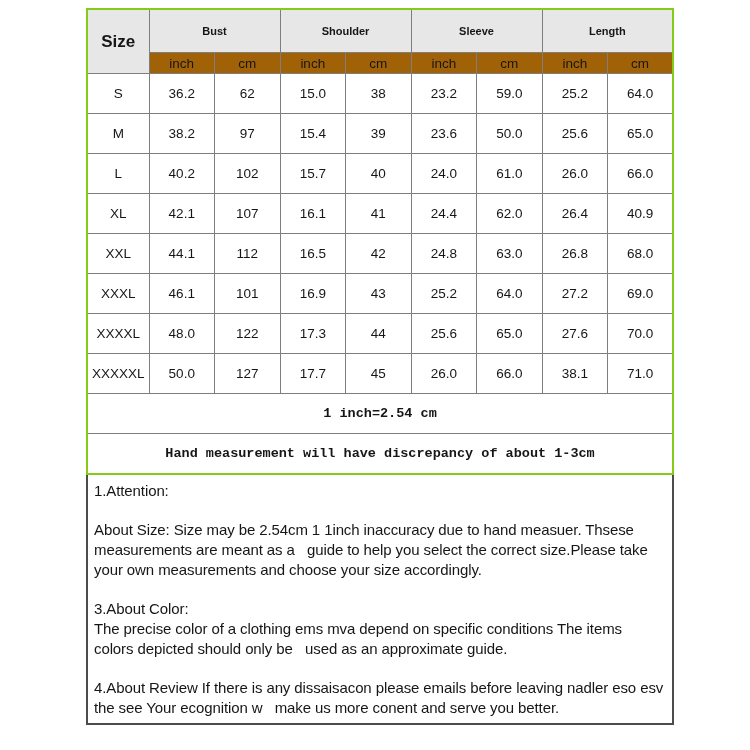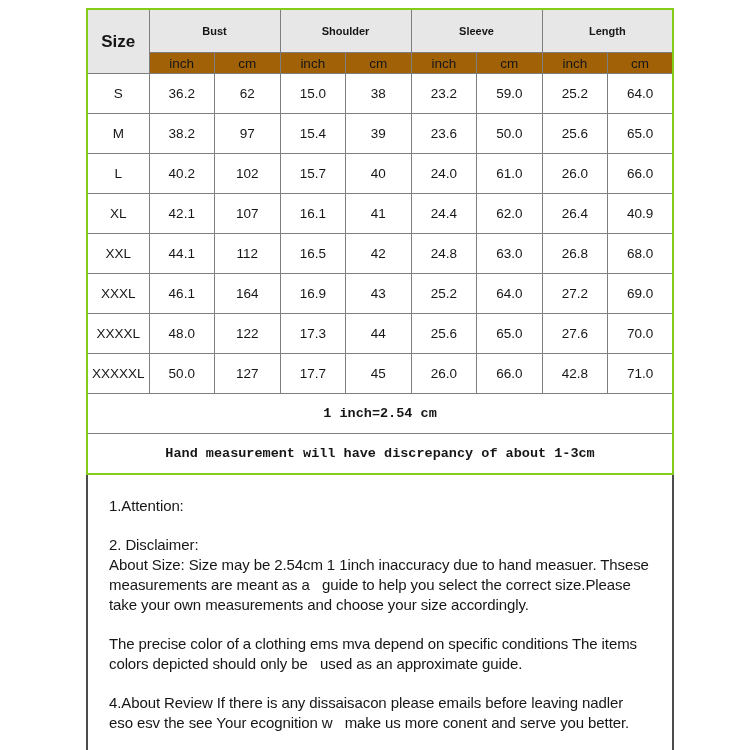--- a/index.html
+++ b/index.html
@@ -69,21 +69,21 @@
     font-size: 15px;
     height: 28px;
   }
   .info-panel {
     border: 2px solid #4c4c4c;
     border-top: none;
     padding: 5px 6px 4px 5px;
     background: #ffffff;
     box-sizing: border-box;
   }
-  .section { margin: 16px; }
+  .section { margin: 1px; }
   .section:not(:last-child) { margin-bottom: 19px; }
   .sec-h, .sec-b {
     font-size: 15px;
     line-height: 20px;
     letter-spacing: -0.1px;
     white-space: pre-wrap;
   }
 </style>
 </head>
 <body>
@@ -166,21 +166,21 @@
           <td>16.5</td>
           <td>42</td>
           <td>24.8</td>
           <td>63.0</td>
           <td>26.8</td>
           <td>68.0</td>
         </tr>
         <tr>
           <td>XXXL</td>
           <td>46.1</td>
-          <td>164</td>
+          <td>101</td>
           <td>16.9</td>
           <td>43</td>
           <td>25.2</td>
           <td>64.0</td>
           <td>27.2</td>
           <td>69.0</td>
         </tr>
         <tr>
           <td>XXXXL</td>
           <td>48.0</td>
@@ -193,43 +193,43 @@
           <td>70.0</td>
         </tr>
         <tr>
           <td>XXXXXL</td>
           <td>50.0</td>
           <td>127</td>
           <td>17.7</td>
           <td>45</td>
           <td>26.0</td>
           <td>66.0</td>
-          <td>42.8</td>
+          <td>38.1</td>
           <td>71.0</td>
         </tr>
       </tbody>
     <tbody>
       <tr class="note-row note-conversion">
         <td colspan="9">1 inch=2.54 cm</td>
       </tr>
       <tr class="note-row note-discrepancy">
         <td colspan="9">Hand measurement will have discrepancy of about 1-3cm</td>
       </tr>
     </tbody>
   </table>
 
   <div class="info-panel">
       <div class="section">
         <div class="sec-h">1.Attention:</div>
       </div>
       <div class="section">
-        <div class="sec-h">2. Disclaimer:</div>
         <div class="sec-b">About Size: Size may be 2.54cm 1 1inch inaccuracy due to hand measuer. Thsese measurements are meant as a   guide to help you select the correct size.Please take your own measurements and choose your size accordingly.</div>
       </div>
       <div class="section">
+        <div class="sec-h">3.About Color:</div>
         <div class="sec-b">The precise color of a clothing ems mva depend on specific conditions The items colors depicted should only be   used as an approximate guide.</div>
       </div>
       <div class="section">
         <div class="sec-b">4.About Review If there is any dissaisacon please emails before leaving nadler eso esv the see Your ecognition w   make us more conent and serve you better.</div>
       </div>
     </div>
 
 </div>
 
 </body></html>

